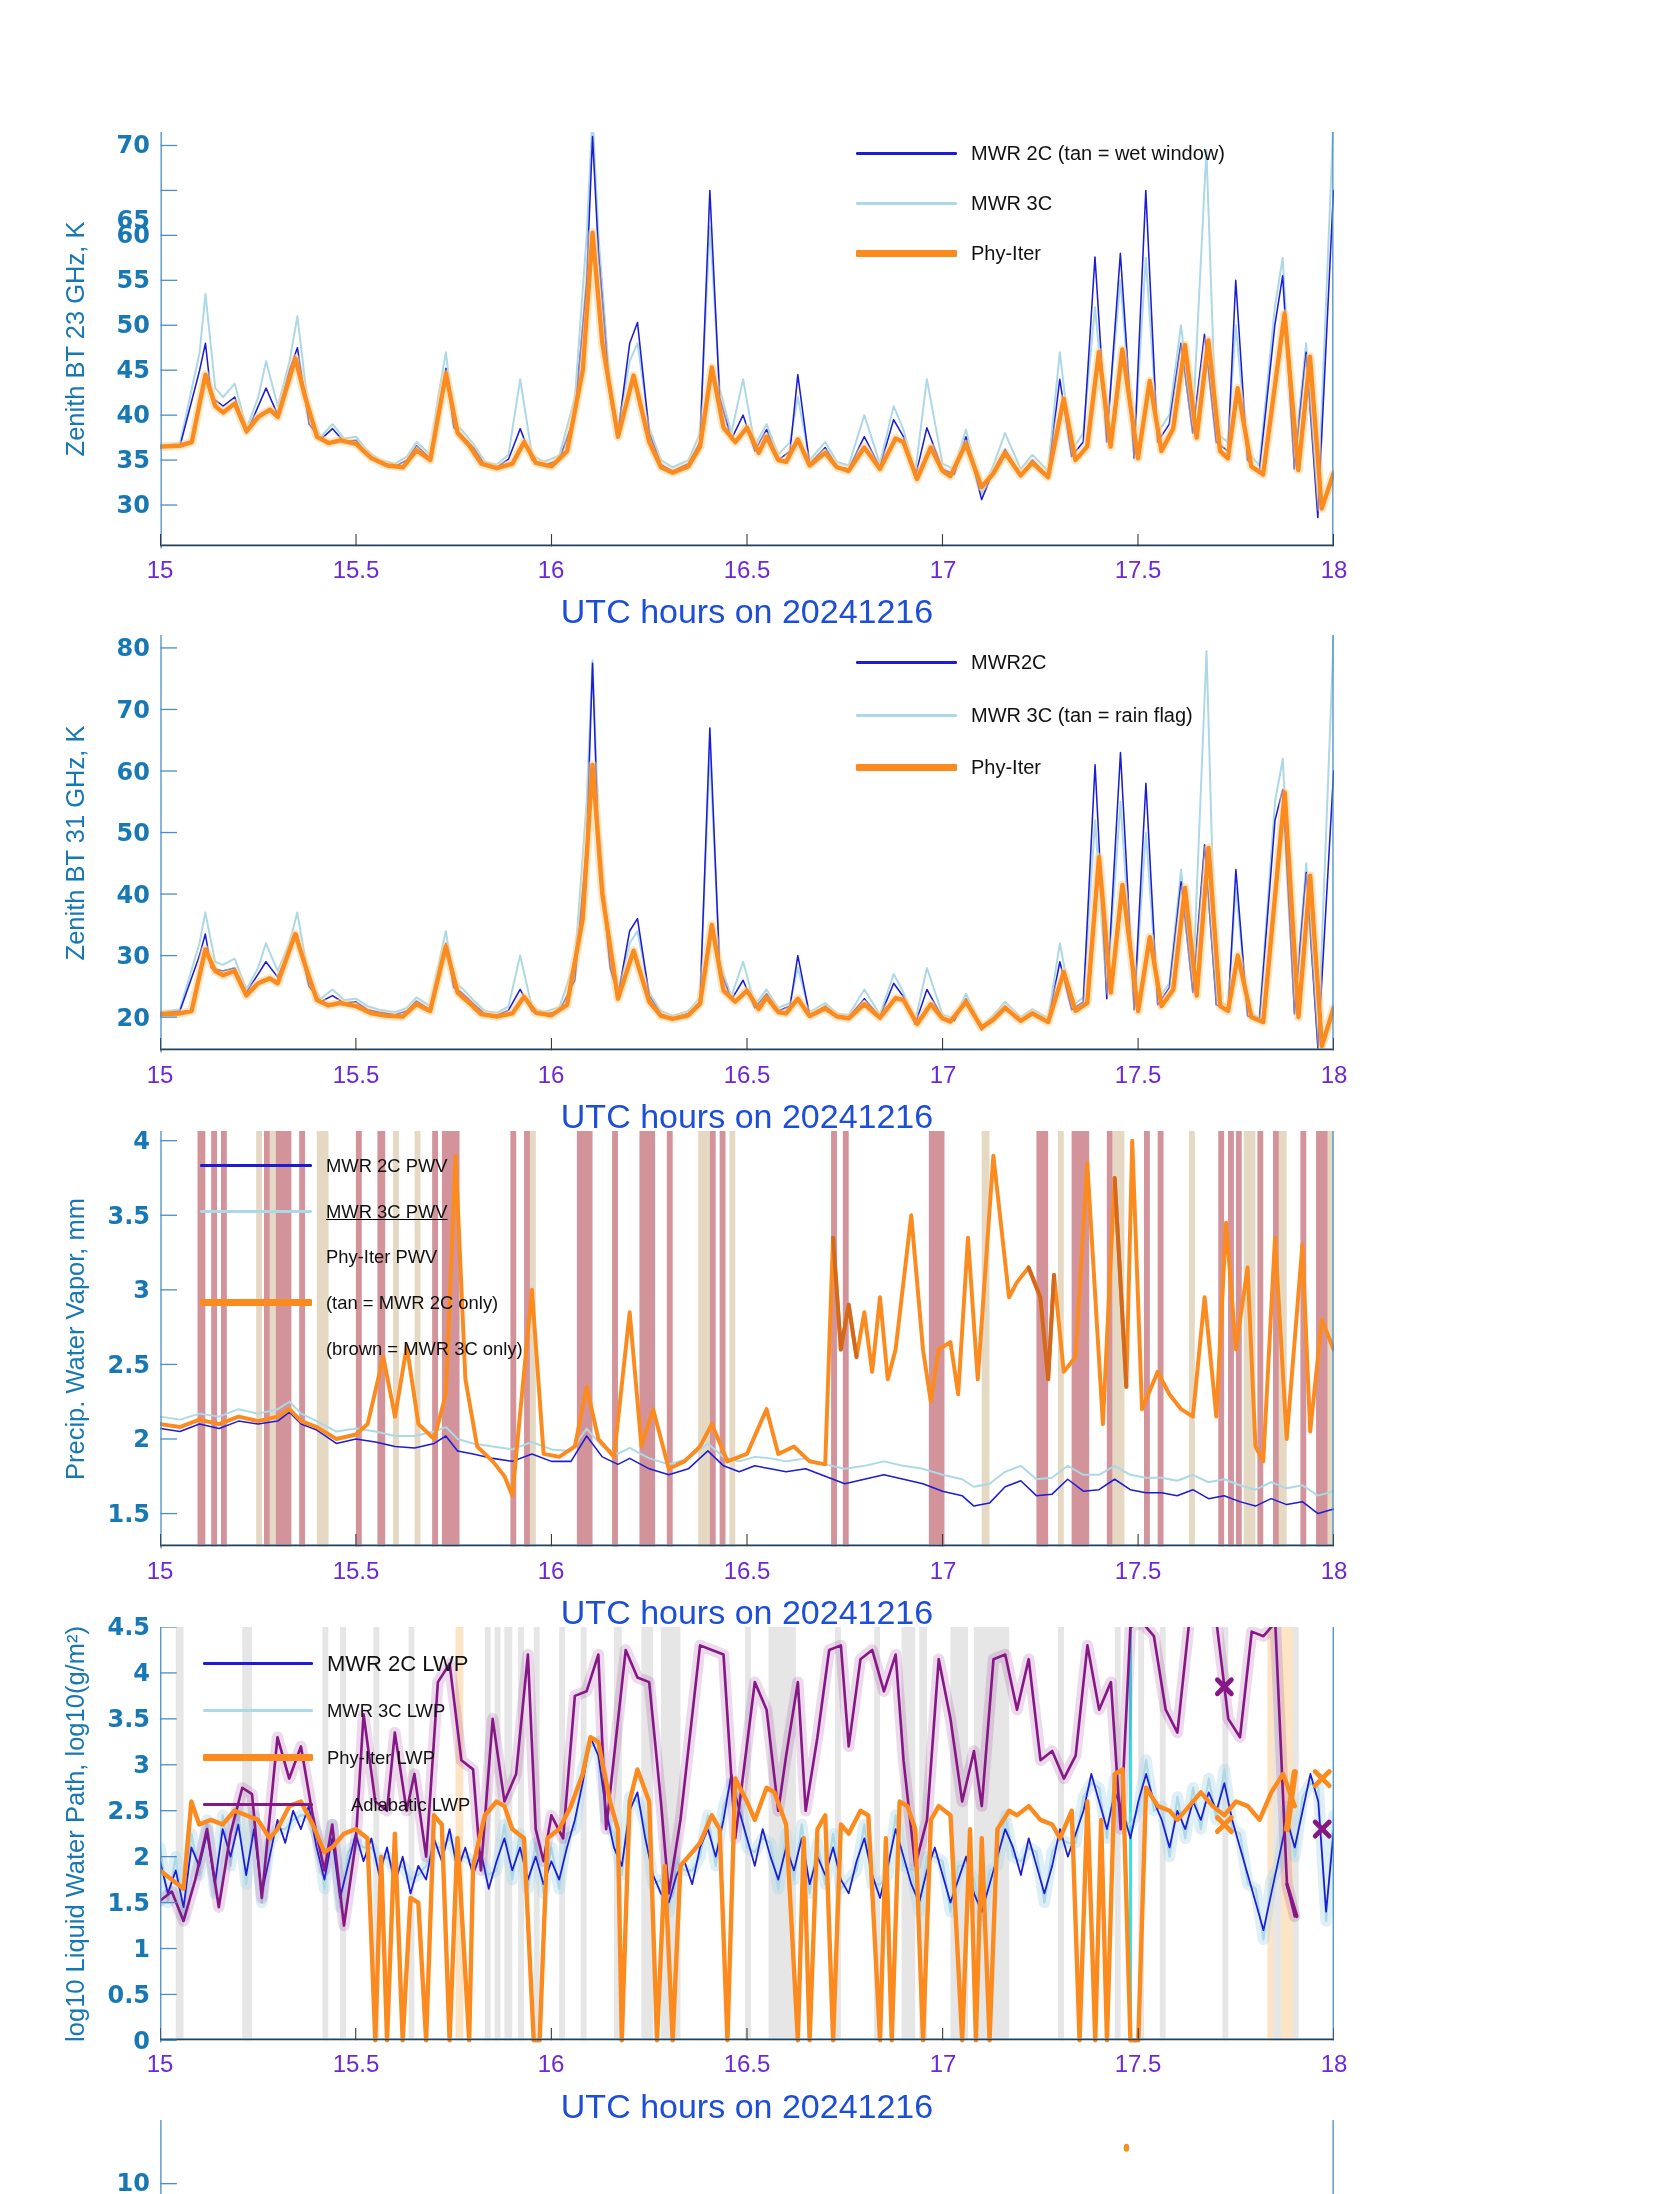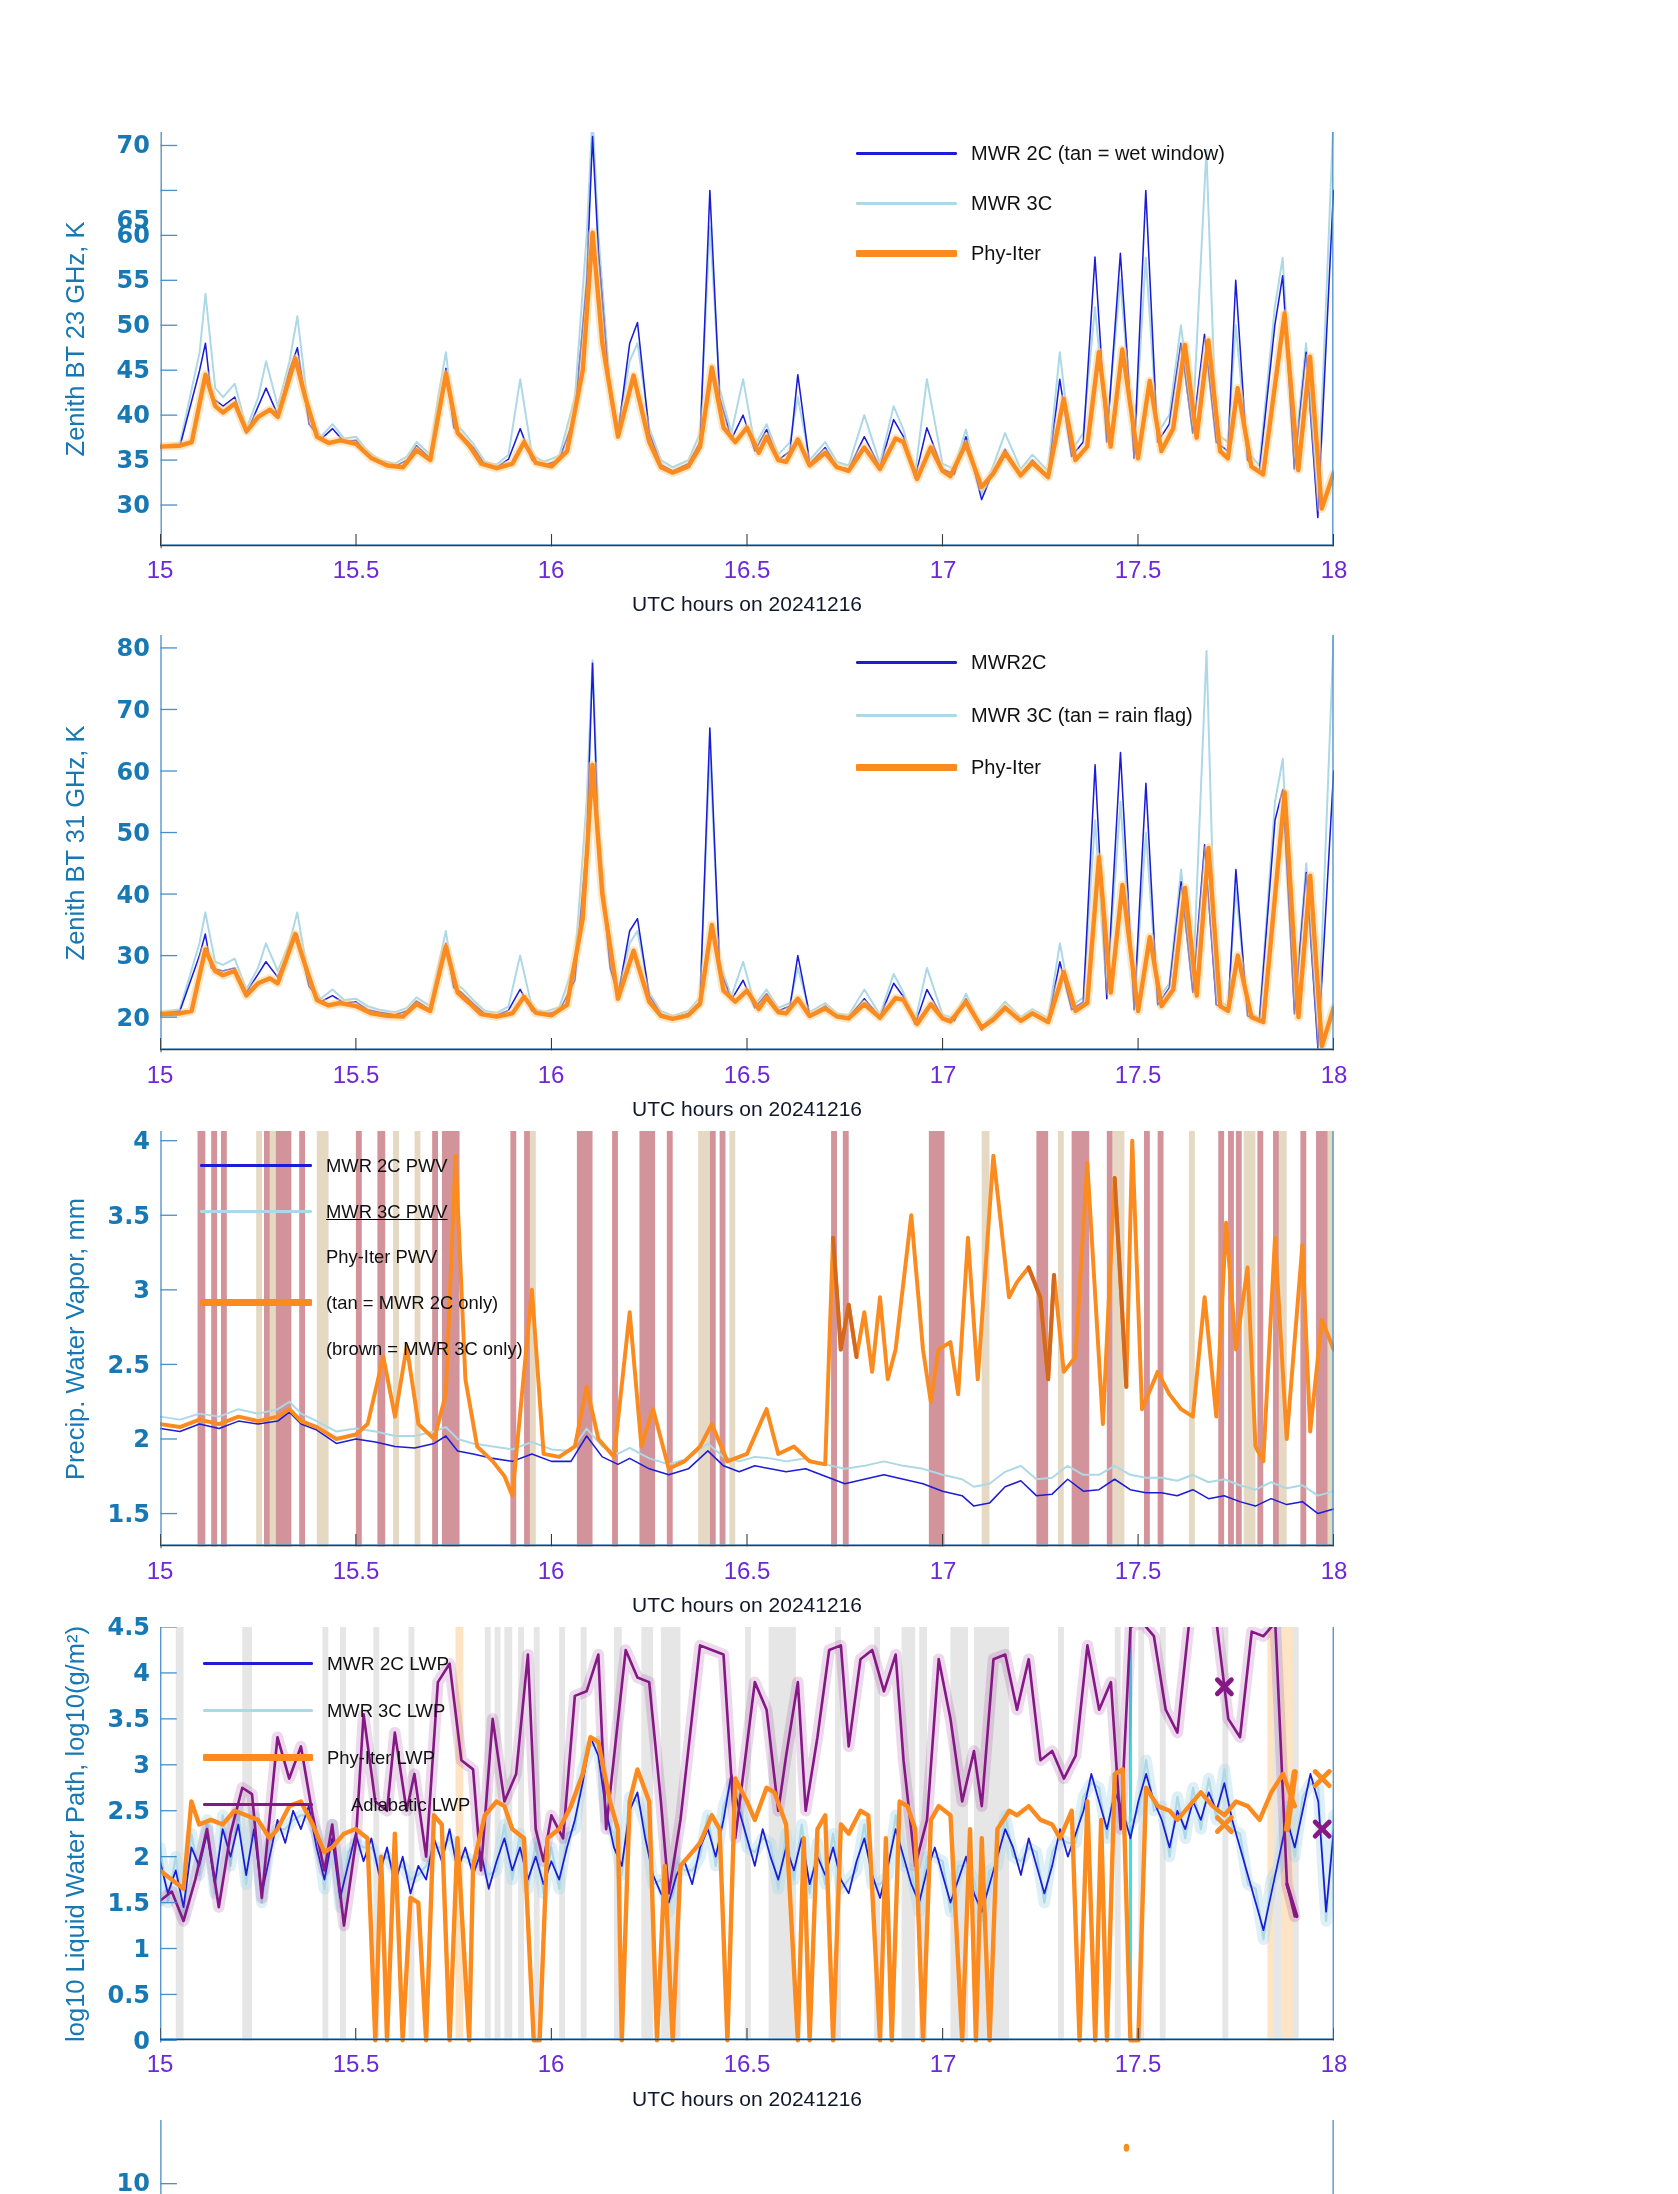--- a/index.html
+++ b/index.html
@@ -1,21 +1,21 @@
 <!DOCTYPE html>
 <html style="font-size:7px"><head>
 <meta charset="utf-8">
 <style>
   html,body{margin:0;padding:0;background:#fff;}
   #page{position:relative;width:1679px;height:2633px;background:#fff;overflow:hidden;
         font-family:"Liberation Sans",sans-serif;}
   .chart-sec{position:absolute;left:0;top:0;width:100%;height:100%;pointer-events:none;}
   .ylab{position:absolute;color:#1878b4;font-size:25.5px;white-space:nowrap;
         transform:translate(-50%,-50%) rotate(-90deg);font-family:"Liberation Sans",sans-serif;}
-  .xlab{position:absolute;color:#0f172a;font-size:21px;white-space:nowrap;transform:translateX(-50%);}
+  .xlab{position:absolute;color:#1d4ed8;font-size:34px;white-space:nowrap;transform:translateX(-50%);}
   .ytick-label{position:absolute;color:#1878b4;font-size:24px;font-weight:600;width:97px;
         text-align:right;transform:translateY(-50%);font-family:"DejaVu Sans",sans-serif;}
   .xtick-label{position:absolute;color:#6d28d9;font-size:24px;transform:translateX(-50%);}
   .legend{position:absolute;}
   .legend-row{position:absolute;display:flex;align-items:center;height:31px;}
   .legend-swatch{display:inline-block;border-radius:1.3px;flex:0 0 auto;}
   .legend-label{margin-left:14px;color:#111;white-space:nowrap;}
   svg{position:absolute;overflow:hidden;}
 </style>
 </head>
@@ -335,21 +335,21 @@
       <div class="xtick-label" style="left: 160px; top: 2050px;">15</div>
       <div class="xtick-label" style="left: 356px; top: 2050px;">15.5</div>
       <div class="xtick-label" style="left: 551px; top: 2050px;">16</div>
       <div class="xtick-label" style="left: 747px; top: 2050px;">16.5</div>
       <div class="xtick-label" style="left: 943px; top: 2050px;">17</div>
       <div class="xtick-label" style="left: 1138px; top: 2050px;">17.5</div>
       <div class="xtick-label" style="left: 1334px; top: 2050px;">18</div>
       <div class="legend" style="left: 203px; top: 1648px;">
         <div class="legend-row" style="top: 0px; left: 0px;">
           <span class="legend-swatch" style="width: 110px; height: 3.1px; background: rgb(28, 28, 214);"></span>
-          <span class="legend-label" style="font-size: 19px;">MWR 2C LWP</span>
+          <span class="legend-label" style="font-size: 22px;">MWR 2C LWP</span>
         </div>
         <div class="legend-row" style="top: 47px; left: 0px;">
           <span class="legend-swatch" style="width: 110px; height: 3.1px; background: rgb(173, 216, 230);"></span>
           <span class="legend-label" style="font-size: 18.4px;">MWR 3C LWP</span>
         </div>
         <div class="legend-row" style="top: 94px; left: 0px;">
           <span class="legend-swatch" style="width: 110px; height: 6.1px; background: rgb(251, 139, 30);"></span>
           <span class="legend-label" style="font-size: 18.4px;">Phy-Iter LWP</span>
         </div>
         <div class="legend-row" style="top: 141px; left: 0px; gap: 24px;">

